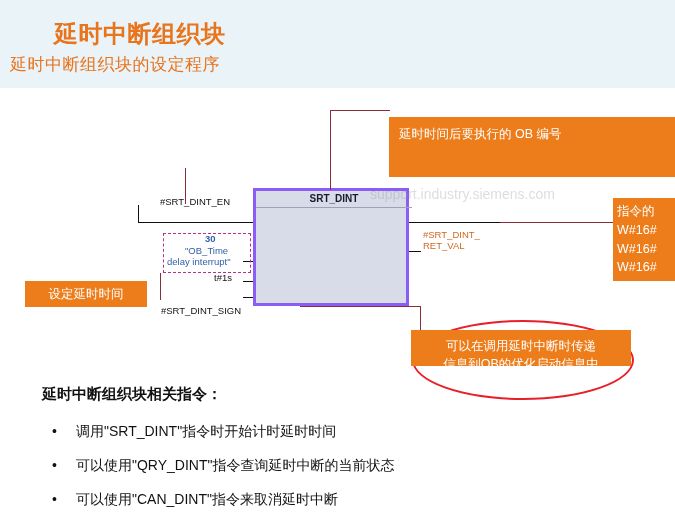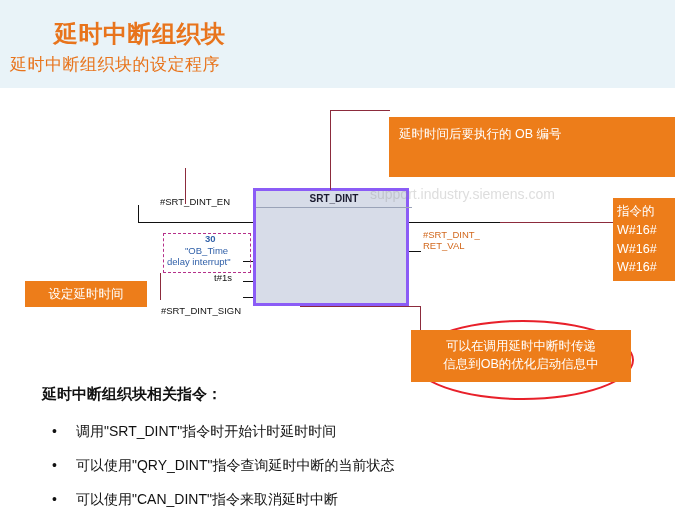--- a/index.html
+++ b/index.html
@@ -279,21 +279,21 @@
 
   <div class="dashed-sel"></div>
 
 
   <div class="callout" style="left:5px; top:281px; width:122px; height:26px; display:flex; align-items:center; justify-content:center;margin-left:20px;">设定延时时间</div>
 
   <div class="callout" style="left:389px; top:108px; width:286px; height:60px; padding:8px 10px;margin-top:9px;">
     <div>延时时间后要执行的 OB 编号</div>
   </div>
 
-  <div class="callout" style="left:411px; top:330px; width:220px; height:52px; padding:7px 9px; text-align:center;">
+  <div class="callout" style="left:411px; top:330px; width:220px; height:36px; padding:7px 9px; text-align:center;">
     <div>可以在调用延时中断时传递</div>
     <div>信息到OB的优化启动信息中</div>
   </div>
 
   <div class="ellipse"></div>
 
   <div class="right-box">
     <div>指令的</div>
     <div>W#16#</div>
     <div>W#16#</div>

